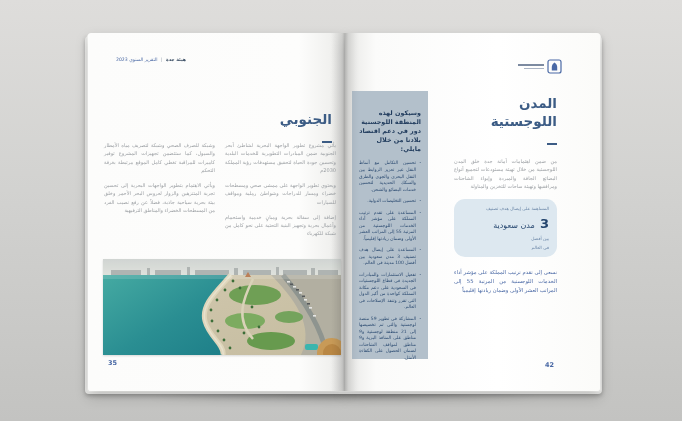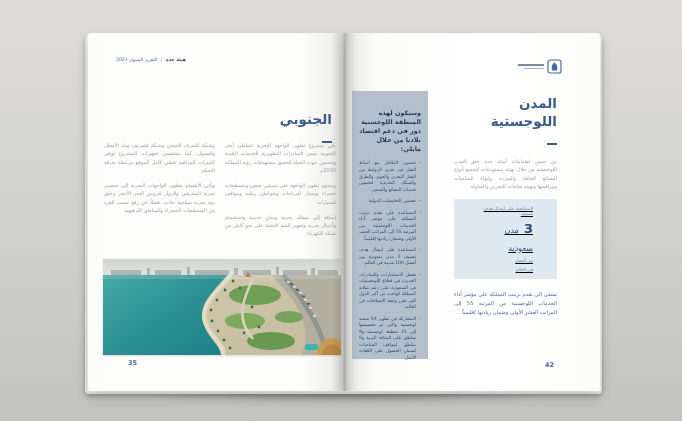--- a/index.html
+++ b/index.html
@@ -35,21 +35,21 @@
   .lp-header .divider{color:#9aa4b0;margin:0 2px;}
   .lp-header .rep{color:#4a69a5;}
   .lp-title{position:absolute;right:13px;top:60px;width:120px;text-align:right;}
   .lp-cols{position:absolute;left:16px;right:9px;top:108px;display:flex;gap:10px;direction:rtl;}
   .lp-col{width:114px;}
   .lp-photo{position:absolute;left:15px;top:226px;width:238px;height:96px;overflow:hidden;
             box-shadow:0 1px 2px rgba(0,0,0,.15);}
   
   .rp-logo{position:absolute;right:38px;top:26px;display:flex;align-items:center;gap:3px;direction:rtl;}
   .rp-main{position:absolute;right:43px;top:62px;width:103px;direction:rtl;text-align:right;}
-  .stats-box{background:#dde8f0;border-radius:0;margin-top:9px;padding:7px 24px;direction:rtl;text-align:right;text-decoration:underline;}
+  .stats-box{background:#dde8f0;border-radius:11px;margin-top:9px;padding:7px 8px;direction:rtl;text-align:right;}
   .stats-cap{font-size:4.4px;color:#6c87a8;margin-bottom:3px;}
   .stat-row{color:#24456e;line-height:1.1;margin:2px 0;}
   .stat-num{font-size:13px;font-weight:bold;}
   .stat-lbl{font-size:8px;}
   .stat-mid{font-size:4.4px;color:#6c87a8;margin-top:4px;}
   .rp-side{position:absolute;left:7px;top:58px;width:76px;height:268px;background:#b3c0cb;
            padding:18px 7px;box-sizing:border-box;direction:rtl;}
   .side-intro{color:#1f3a5c;font-weight:bold;font-size:6.4px;line-height:1.42;text-align:right;margin:0 0 6px 0;}
   .side-list{list-style:none;margin:0;padding:0;}
   .side-list li{position:relative;color:#2e4d73;font-size:4.5px;line-height:1.45;
@@ -164,21 +164,21 @@
               <circle cx="156" cy="68" r="1.4"></circle>
           </g>
           <rect x="202" y="85" width="13" height="6" rx="2" fill="#3ab5ae"></rect>
           <circle cx="229" cy="94" r="15" fill="#c89a57"></circle>
           <circle cx="229" cy="94" r="9" fill="#b98744"></circle>
           <path d="M142,18 l3,-5 l3,5 z" fill="#b06a3c"></path>
           <rect x="0" y="0" width="238" height="20" fill="#ffffff" opacity=".14"></rect>
         </svg>
       </div>
 
-      <div class="pagenum" style="left:40px;bottom:24px;">35</div>
+      <div class="pagenum" style="left:20px;bottom:24px;">35</div>
     </div>
 
     <div class="page right">
       <div class="rp-logo">
         <svg width="15" height="15" viewBox="0 0 15 15">
           <rect x="1" y="1" width="13" height="13" rx="2" fill="none" stroke="#4a69a5" stroke-width="1.2"></rect>
           <path d="M7.5,3.5 C5.8,5 4.8,6 4.8,8 L4.8,11.5 L10.2,11.5 L10.2,8 C10.2,6 9.2,5 7.5,3.5 Z" fill="#4a69a5"></path>
         </svg>
         <div>
           <div style="width:26px;height:2px;background:#7c8aa0;margin-bottom:1.5px;"></div>

